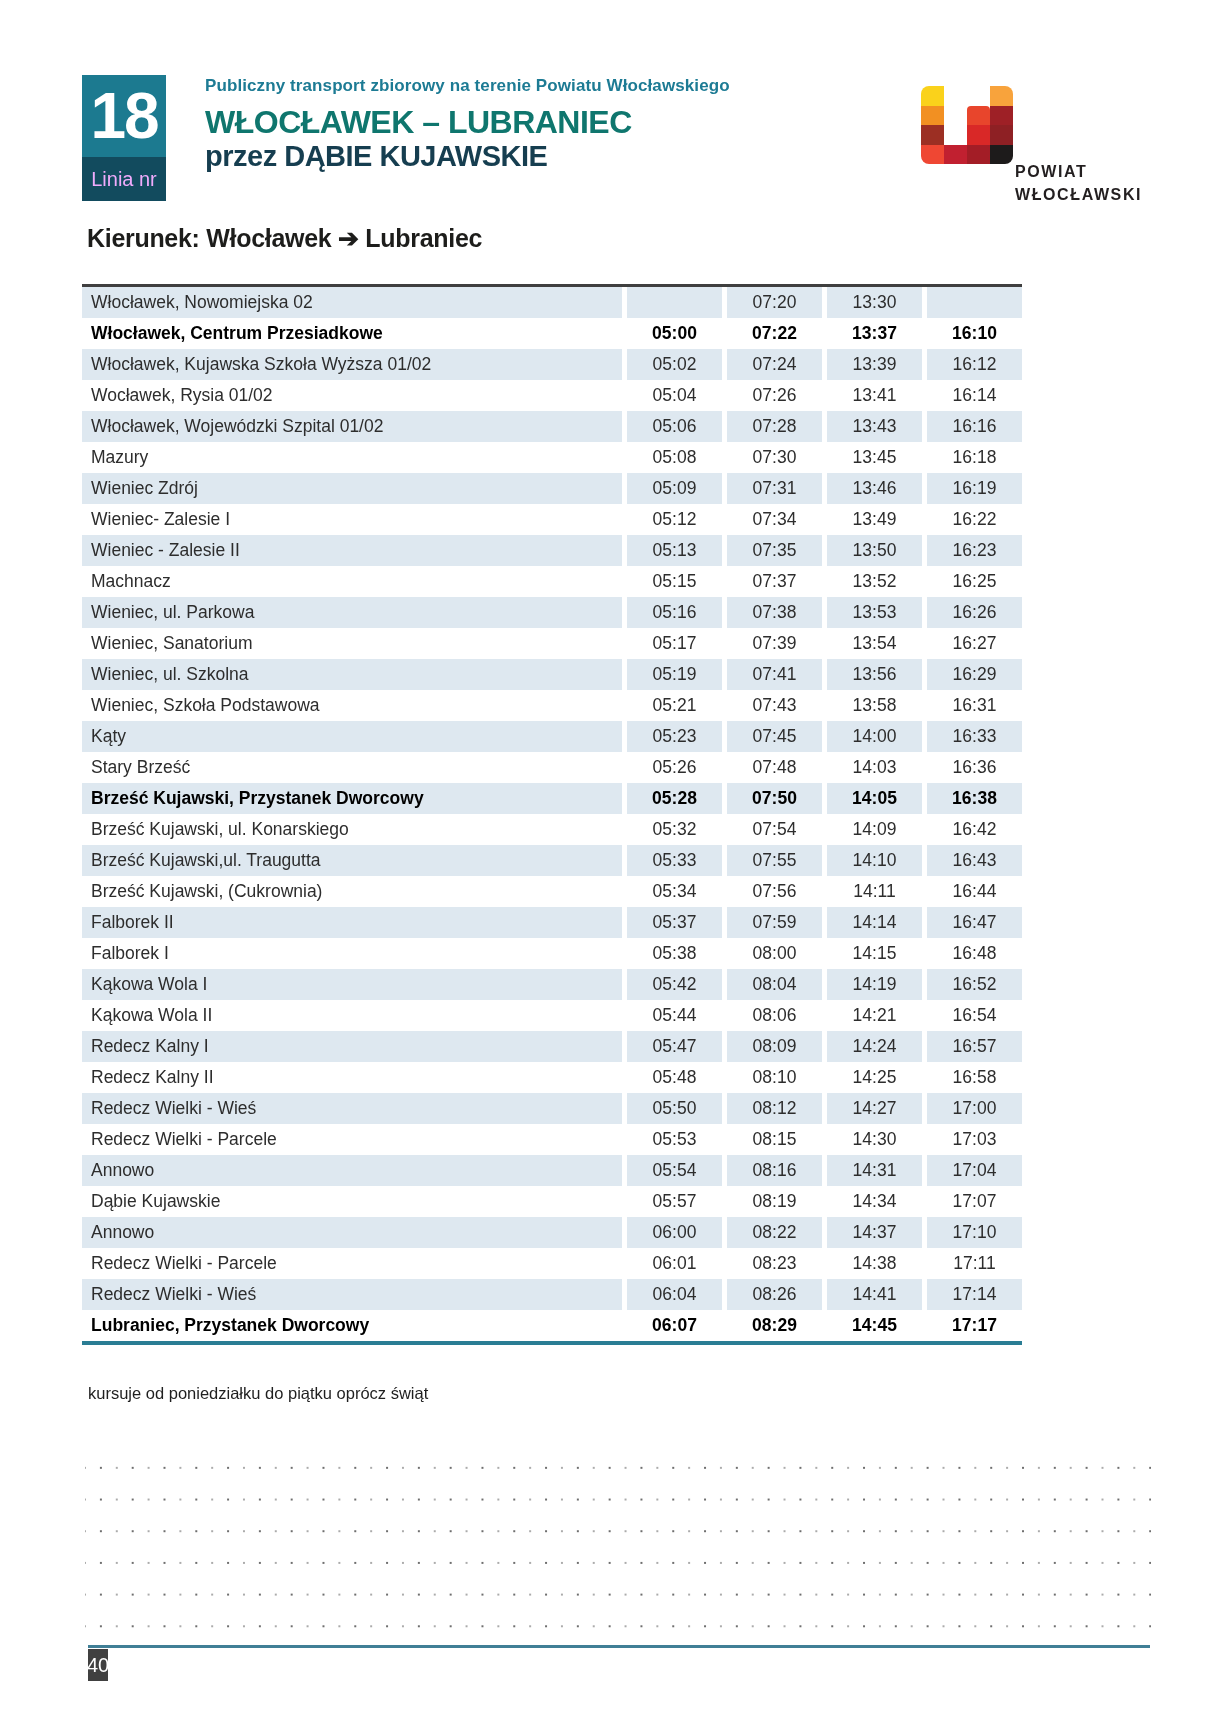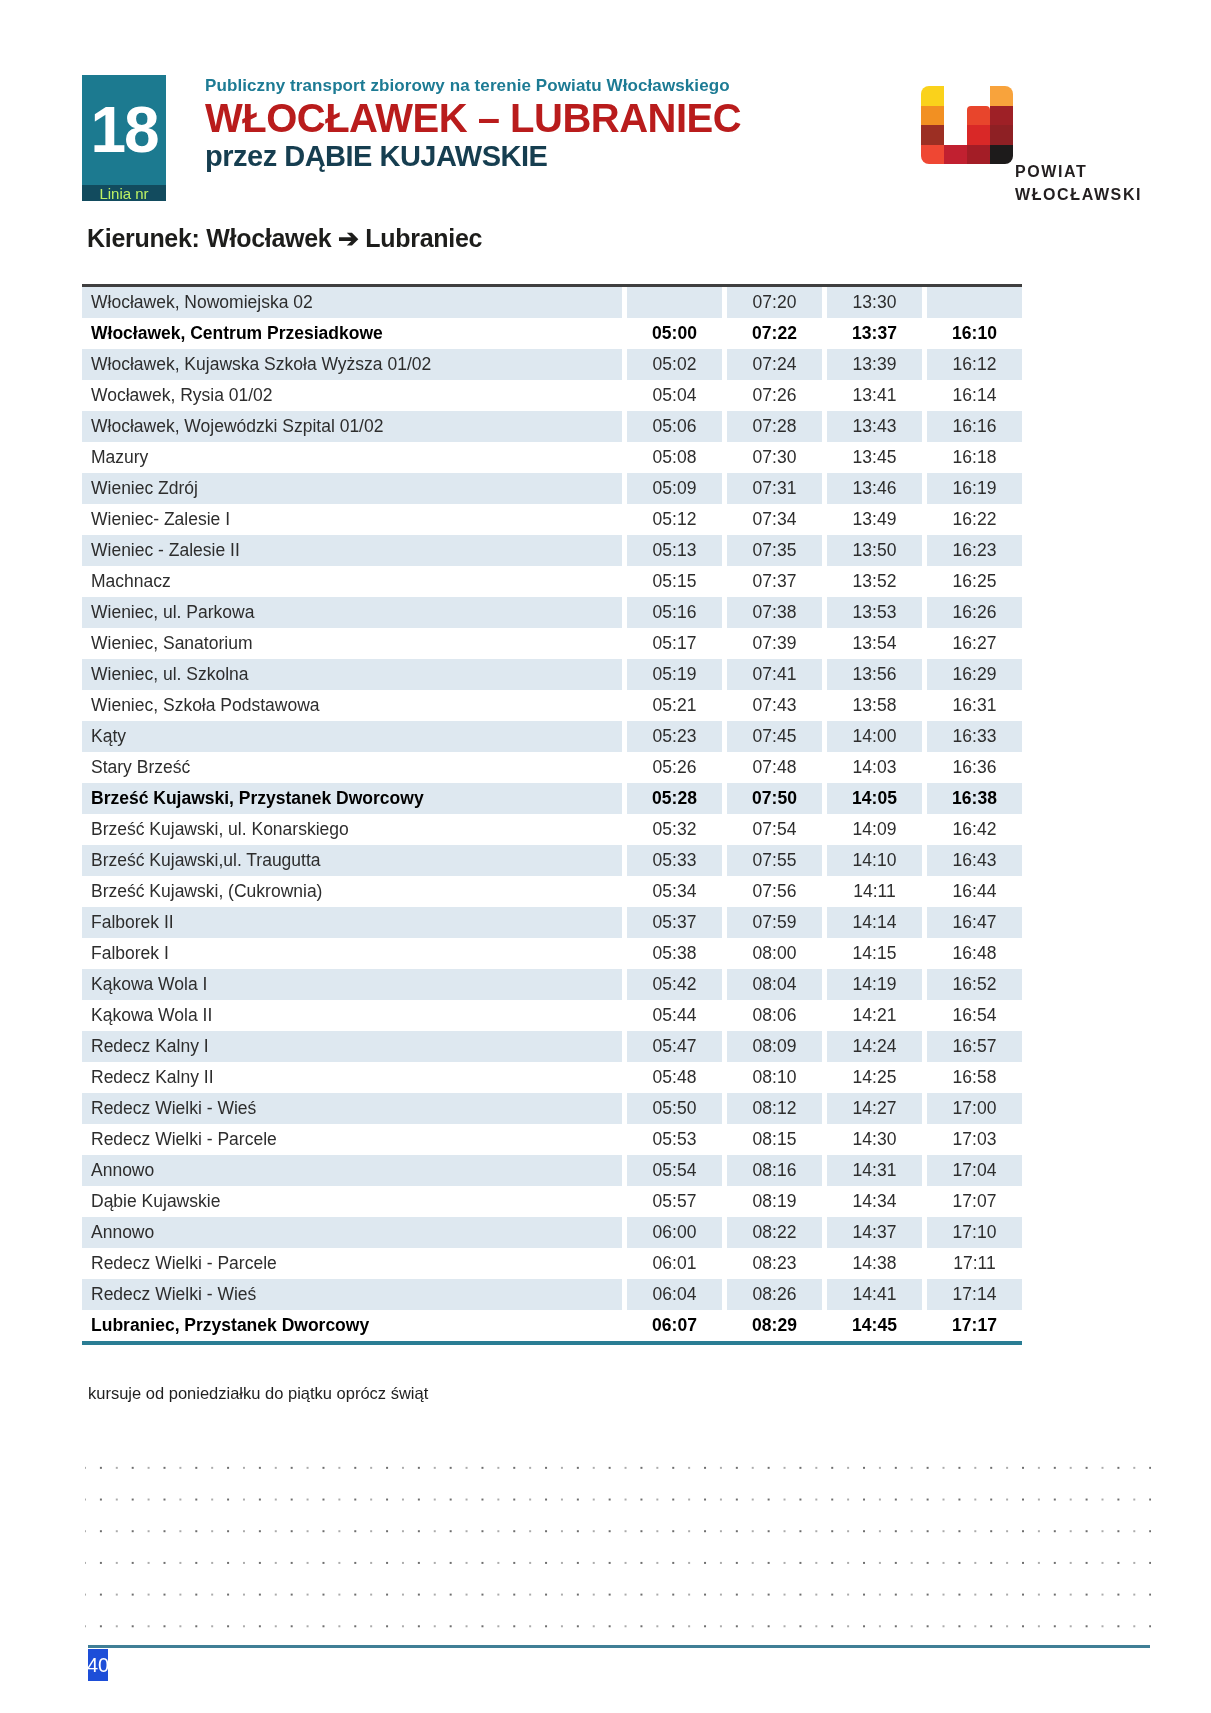--- a/index.html
+++ b/index.html
@@ -4,25 +4,25 @@
 <style>
   * { margin:0; padding:0; box-sizing:border-box; }
   body { background:#fff; font-family:"Liberation Sans", sans-serif; }
   .page { position:relative; width:1211px; height:1713px; background:#ffffff; overflow:hidden;text-decoration:underline; }
 
   
   .line-box { position:absolute; left:82px; top:75px; width:84px; height:126px;
               background:#1c7a90; display:flex; flex-direction:column; }
   .line-number { flex:1; color:#fff; font-size:64px; font-weight:700;
                  display:flex; align-items:center; justify-content:center; letter-spacing:-2px; }
-  .line-label { height:16px; background:#124b5e; color:#bef264; font-size:15px;
+  .line-label { height:44px; background:#124b5e; color:#f0abfc; font-size:20px;
                 display:flex; align-items:center; justify-content:center; }
   .header-text { position:absolute; left:205px; top:76px; }
   .tagline { color:#1d7b94; font-size:17px; font-weight:700; letter-spacing:0.1px; }
-  .title   { color:#b91c1c; font-size:40px; font-weight:700; letter-spacing:-0.5px; line-height:1.1; }
+  .title   { color:#0f766e; font-size:32px; font-weight:700; letter-spacing:-0.5px; margin-top:9px; line-height:1.1; }
   .subtitle{ color:#163e50; font-size:29px; font-weight:700; letter-spacing:-0.5px; margin-top:1px; line-height:1.1; }
 
   .logo { position:absolute; left:921px; top:86px; width:215px; height:115px; }
   .logo-grid { position:absolute; left:0; top:0; width:92px; height:78px;
                display:grid; grid-template-columns:repeat(4,23px); grid-template-rows:repeat(4,19.5px); }
   .logo-tile { width:23px; height:19.5px; }
   .logo-text { position:absolute; left:94px; top:74px; color:#231f20;
                font-size:16px; font-weight:700; letter-spacing:1.6px; line-height:1.45; white-space:nowrap; }
 
   
@@ -43,21 +43,21 @@
   
   .footnote { position:absolute; left:88px; top:1384px; font-size:16.5px; color:#1f1f1f; }
   .dots { position:absolute; left:85px; top:1452px; width:1066px; height:186px;
           background-image:
             radial-gradient(circle, #6e6e6e 1px, transparent 1.35px),
             radial-gradient(circle, #ababab 1px, transparent 1.35px);
           background-size:31.8px 31.7px, 31.8px 31.7px;
           background-position:0 0, 15.9px 0; }
   .footer-rule { position:absolute; left:88px; top:1645px; width:1062px; height:3px; background:#407f96; }
   .page-number { position:absolute; left:88px; top:1649px; width:20px; height:32px;
-                 background:#1d4ed8; color:#fff; font-size:20px;
+                 background:#404040; color:#fff; font-size:20px;
                  display:flex; align-items:center; justify-content:center; }
 </style>
 </head>
 <body>
 
 <div class="page">
 
   <header>
     <div class="line-box">
       <div class="line-number">18</div>

